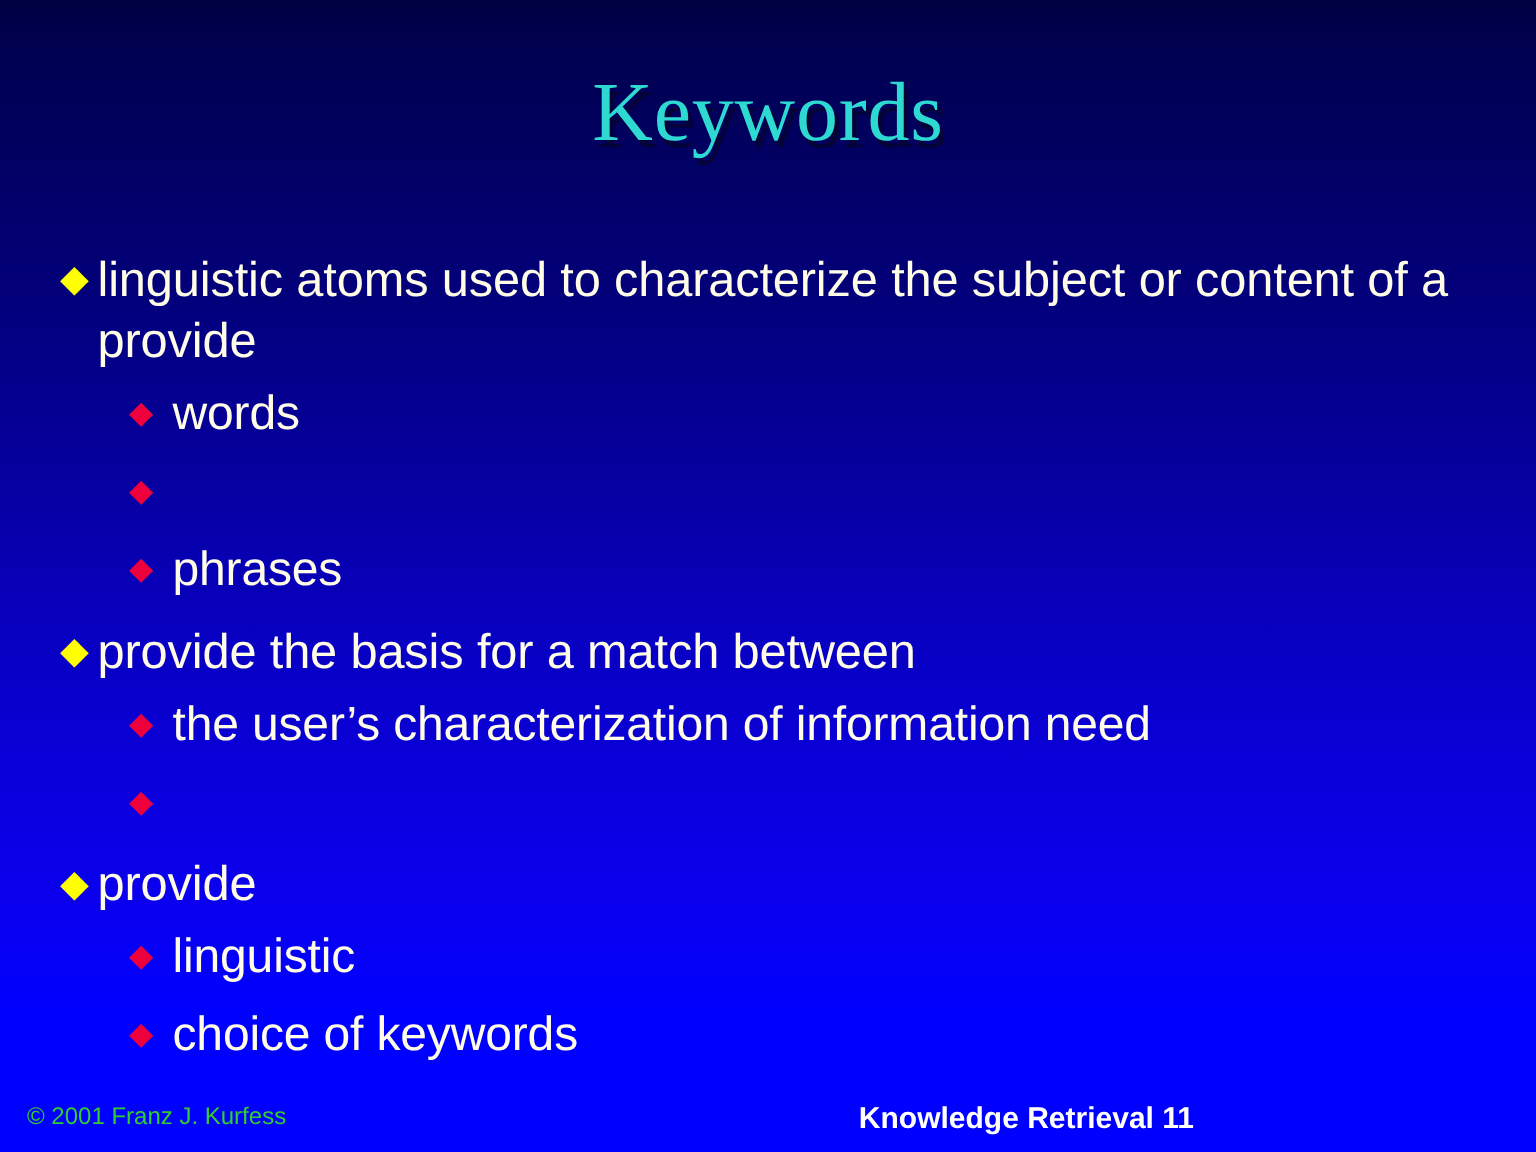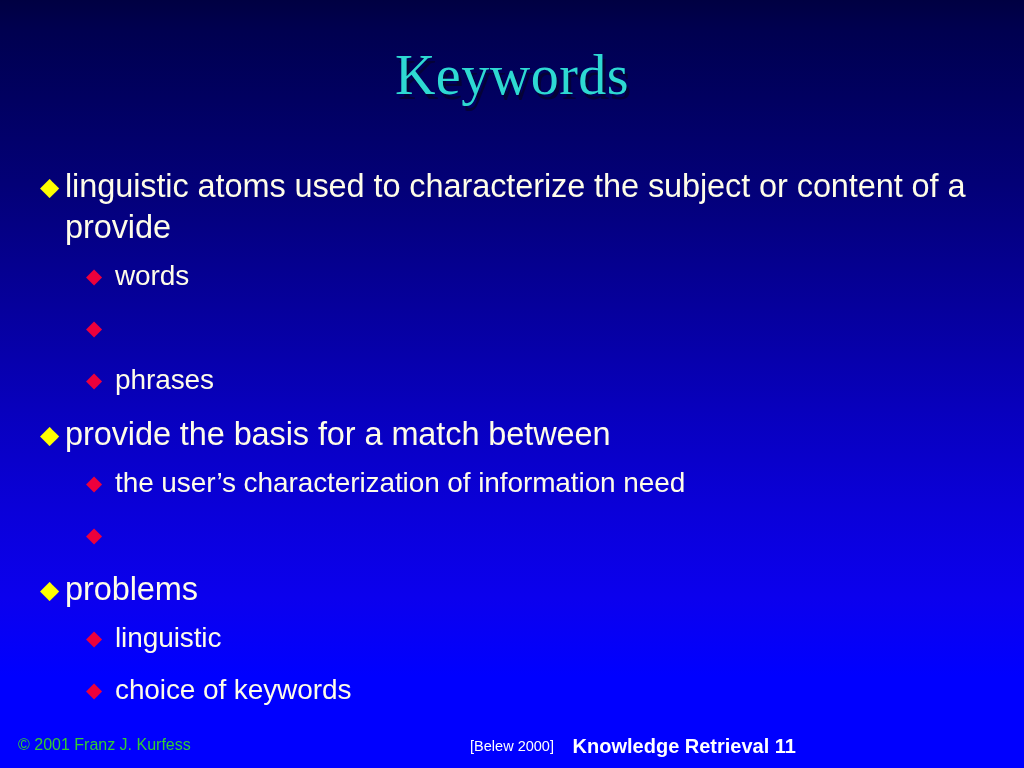--- a/index.html
+++ b/index.html
@@ -96,21 +96,21 @@
   .lvl2 .bullet-glyph {
     flex: 0 0 auto;
     width: 29px;
     font-size: 21px;
     line-height: 51px;
     color: #ed003c;
     text-align: left;
   }
   .lvl2 .bullet-text {
     flex: 1 1 auto;
-    font-size: 28px;
+    font-size: 32px;
     line-height: 51px;
     letter-spacing: -0.1px;
   }
 
   .grp-gap { height: 8px; }
 
   
   #footer {
     position: absolute;
     left: 0;
@@ -188,34 +188,33 @@
     </div>
 
     <div class="bullet-row lvl2">
       <span class="bullet-glyph">◆</span>
     </div>
 
     <div class="grp-gap"></div>
 
     <div class="bullet-row lvl1">
       <span class="bullet-glyph">◆</span>
-      <span class="bullet-text">problems</span>
+      <span class="bullet-text">provide</span>
     </div>
 
     <div class="bullet-row lvl2">
       <span class="bullet-glyph">◆</span>
       <span class="bullet-text">linguistic</span>
     </div>
 
     <div class="bullet-row lvl2">
       <span class="bullet-glyph">◆</span>
       <span class="bullet-text">choice of keywords</span>
     </div>
 
   </div>
 
   <div id="footer">
     <div id="footer-left">© 2001 Franz J. Kurfess</div>
-    <div id="footer-center">[Belew 2000]</div>
     <div id="footer-right">Knowledge Retrieval  11</div>
   </div>
 
 </div>
 
 </body></html>

